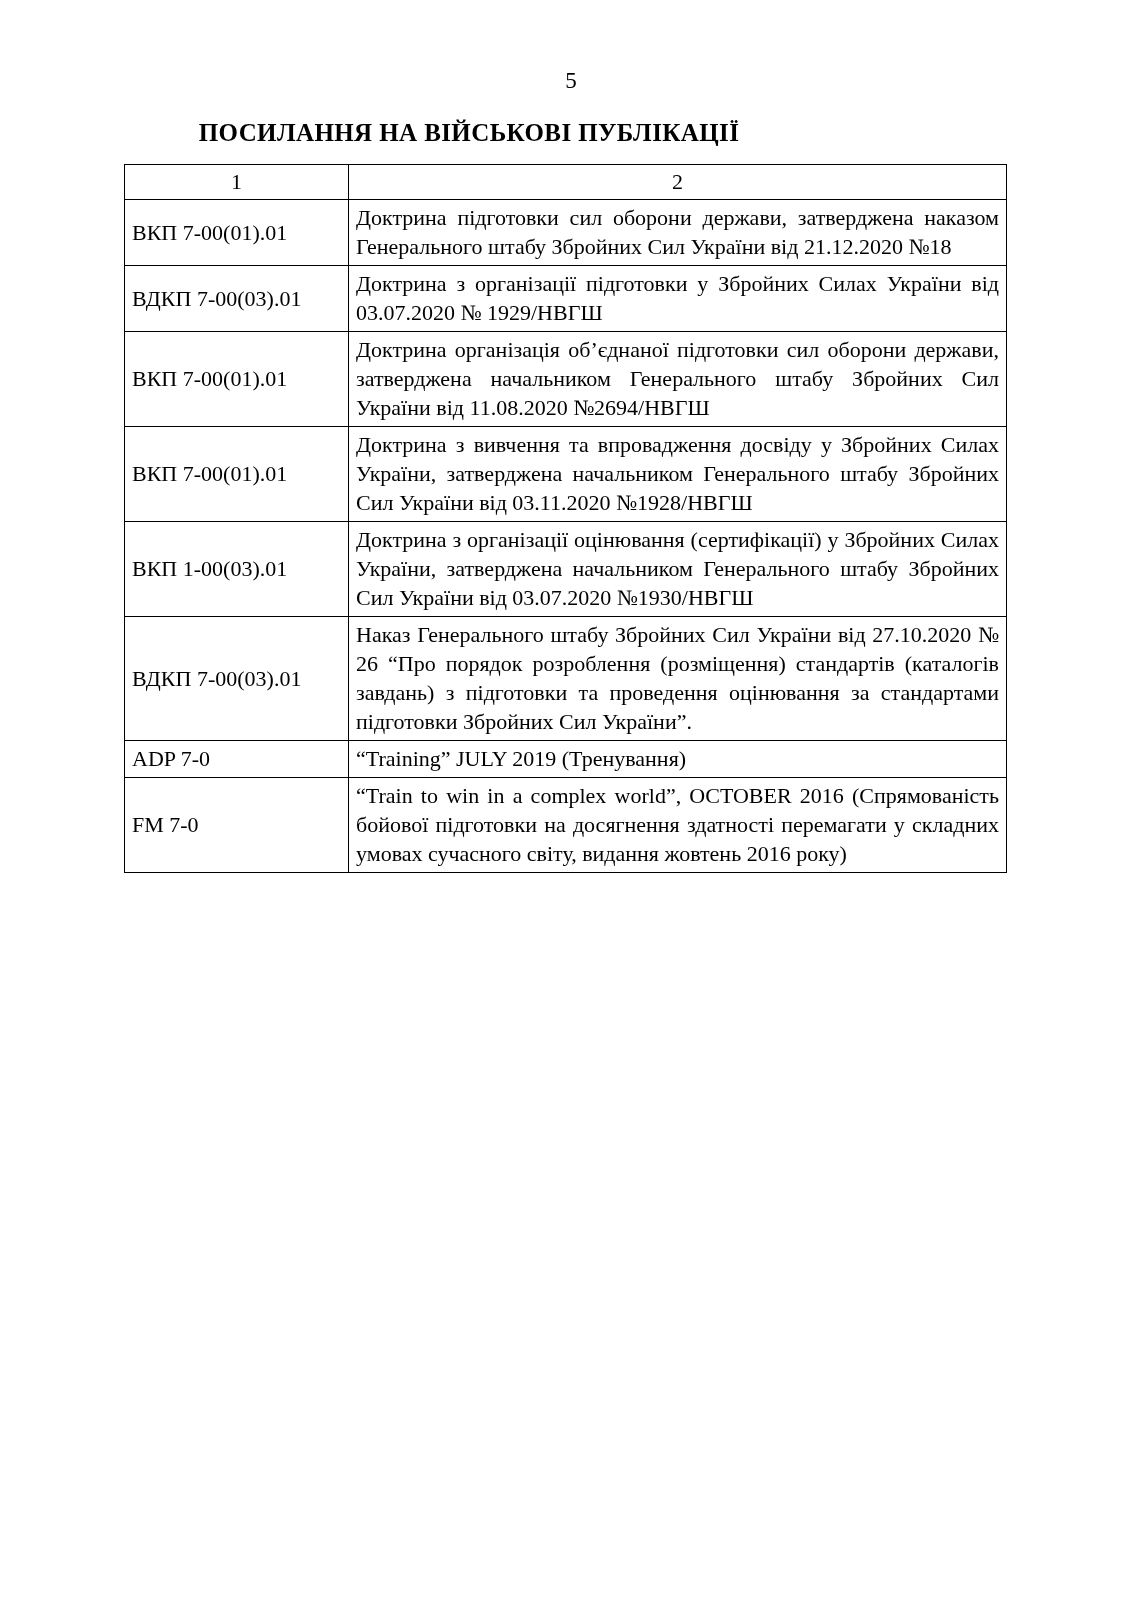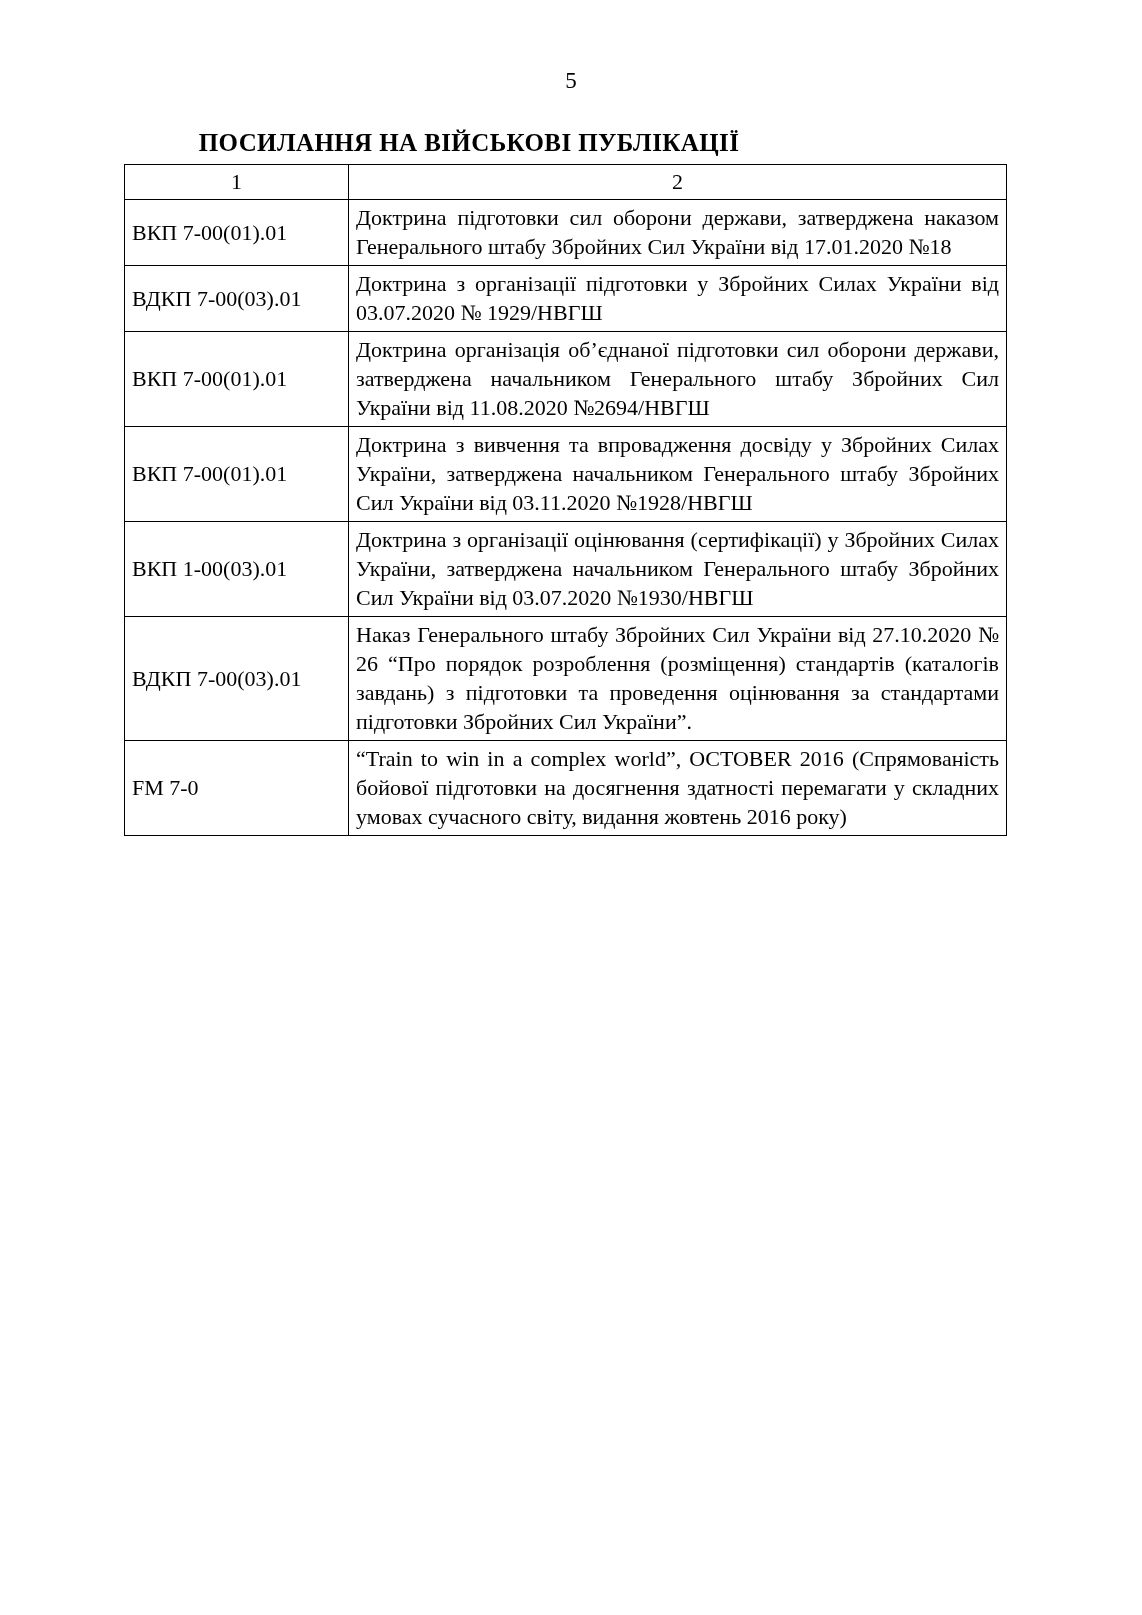--- a/index.html
+++ b/index.html
@@ -27,21 +27,21 @@
     top: 68px;
     left: 0;
     width: 1142px;
     text-align: center;
     font-size: 23px;
     line-height: 26px;
     font-family: "Liberation Serif", "DejaVu Serif", serif;
   }
   .doc-title {
     position: absolute;
-    top: 128px;
+    top: 118px;
     left: 0;
     width: 938px;
     text-align: center;
     font-size: 25px;
     line-height: 30px;
     font-weight: bold;
     letter-spacing: 0.4px;
     font-family: "Liberation Serif", "DejaVu Serif", serif;
   }
   table.pubs {
@@ -111,21 +111,21 @@
     </colgroup>
     <thead>
       <tr>
         <td class="num-cell">1</td>
         <td class="num-cell">2</td>
       </tr>
     </thead>
     <tbody id="pubs-body">
         <tr>
           <td class="code-cell">ВКП 7-00(01).01</td>
-          <td class="desc-cell">Доктрина підготовки сил оборони держави, затверджена наказом Генерального штабу Збройних Сил України від 17.01.2020 №18</td>
+          <td class="desc-cell">Доктрина підготовки сил оборони держави, затверджена наказом Генерального штабу Збройних Сил України від 21.12.2020 №18</td>
         </tr>
         <tr>
           <td class="code-cell">ВДКП 7-00(03).01</td>
           <td class="desc-cell">Доктрина з організації підготовки у Збройних Силах України від 03.07.2020 № 1929/НВГШ</td>
         </tr>
         <tr>
           <td class="code-cell">ВКП 7-00(01).01</td>
           <td class="desc-cell">Доктрина організація об’єднаної підготовки сил оборони держави, затверджена начальником Генерального штабу Збройних Сил України від 11.08.2020 №2694/НВГШ</td>
         </tr>
         <tr>
@@ -134,19 +134,23 @@
         </tr>
         <tr>
           <td class="code-cell">ВКП 1-00(03).01</td>
           <td class="desc-cell">Доктрина з організації оцінювання (сертифікації) у Збройних Силах України, затверджена начальником Генерального штабу Збройних Сил України від 03.07.2020 №1930/НВГШ</td>
         </tr>
         <tr>
           <td class="code-cell">ВДКП 7-00(03).01</td>
           <td class="desc-cell">Наказ Генерального штабу Збройних Сил України від 27.10.2020 № 26 “Про порядок розроблення (розміщення) стандартів (каталогів завдань) з підготовки та проведення оцінювання за стандартами підготовки Збройних Сил України”.</td>
         </tr>
         <tr>
+          <td class="code-cell">ADP 7-0</td>
+          <td class="desc-cell single">“Training” JULY 2019 (Тренування)</td>
+        </tr>
+        <tr>
           <td class="code-cell">FM 7-0</td>
           <td class="desc-cell">“Train to win in a complex world”, OCTOBER 2016 (Спрямованість бойової підготовки на досягнення здатності перемагати у складних умовах сучасного світу, видання жовтень 2016 року)</td>
         </tr>
       </tbody>
   </table>
 
 </div>
 
 </body></html>

